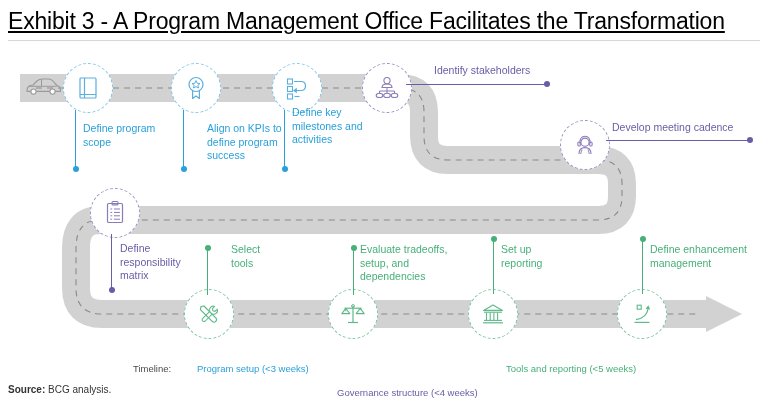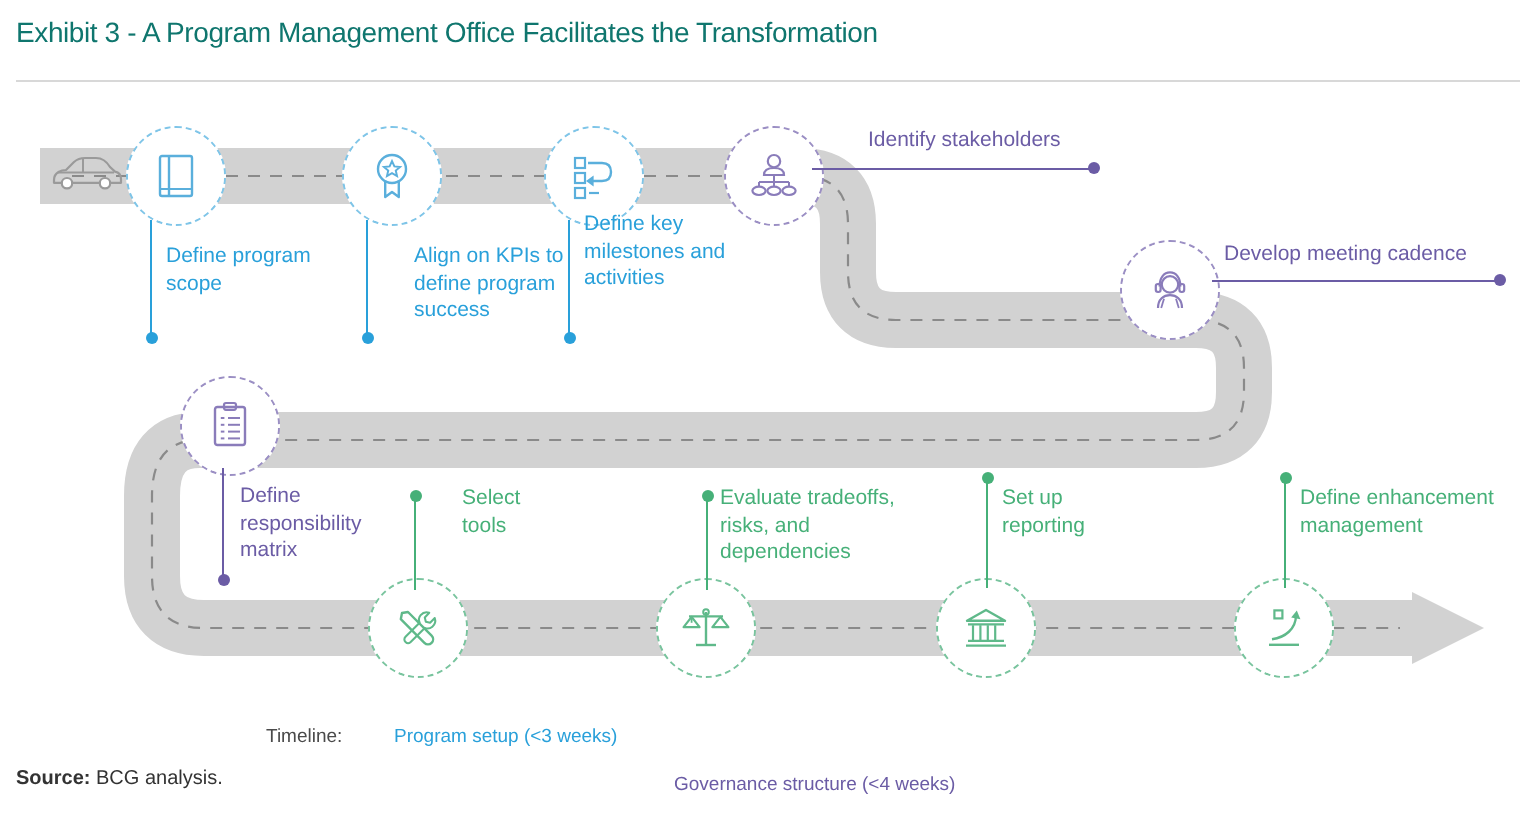--- a/index.html
+++ b/index.html
@@ -7,24 +7,25 @@
     width:768px;height:420px;
     background:#ffffff;
     font-family:"Liberation Sans", sans-serif;
     position:relative;
     overflow:hidden;
   }
   #stage{position:absolute;left:0;top:0;width:768px;height:420px;}
 
   .title{
     position:absolute;left:8px;top:8px;width:752px;
-    font-size:14px;
-    color:#0f766e;
+    font-size:23px;
+    color:#000000;
     letter-spacing:-0.2px;
     white-space:nowrap;
+    text-decoration:underline;
   }
   .title-rule{
     position:absolute;left:8px;top:40px;width:752px;height:1px;
     background:#d8d8d8;
   }
 
   svg.road{position:absolute;left:0;top:0;width:768px;height:420px;}
 
   .node{
     position:absolute;
@@ -259,21 +260,21 @@
       <path d="M1.8 11.6 L5.8 6.4 L9.8 11.6 Z" fill="none" stroke="#5fb98a" stroke-width="1.1" stroke-linejoin="round"></path>
       <path d="M16.2 11.6 L20.2 6.4 L24.2 11.6 Z" fill="none" stroke="#5fb98a" stroke-width="1.1" stroke-linejoin="round"></path>
       <line x1="5.8" y1="6.4" x2="5.8" y2="9.4" stroke="#5fb98a" stroke-width="0.9"></line>
     </svg>
   </div>
   <div class="lead green" style="left:352px;top:245px;width:8px;height:50px;">
     <div class="line" style="left:1px;top:4px;width:1.4px;height:46px;"></div>
     <div class="dot" style="left:-1px;top:0;"></div>
   </div>
   <div class="label green" style="left:360px;top:243px;width:110px;">Evaluate tradeoffs,
-risks, and
+setup, and
 dependencies</div>
 
   <div class="node green" style="left:468px;top:289px;">
     <svg width="24" height="24" viewBox="0 0 24 24">
       <polygon points="12,3 21.5,8.4 2.5,8.4" fill="none" stroke="#5fb98a" stroke-width="1.2" stroke-linejoin="round"></polygon>
       <line x1="3" y1="10.2" x2="21" y2="10.2" stroke="#5fb98a" stroke-width="1.1"></line>
       <line x1="5.5" y1="10.6" x2="5.5" y2="18" stroke="#5fb98a" stroke-width="1.1"></line>
       <line x1="9.2" y1="10.6" x2="9.2" y2="18" stroke="#5fb98a" stroke-width="1.1"></line>
       <line x1="12.9" y1="10.6" x2="12.9" y2="18" stroke="#5fb98a" stroke-width="1.1"></line>
       <line x1="16.6" y1="10.6" x2="16.6" y2="18" stroke="#5fb98a" stroke-width="1.1"></line>
@@ -300,19 +301,20 @@
     <div class="line" style="left:1px;top:4px;width:1.4px;height:54px;"></div>
     <div class="dot" style="left:-1px;top:0;"></div>
   </div>
   <div class="label green" style="left:650px;top:243px;width:118px;">Define enhancement
 management</div>
 
   <div class="timeline">
     <span class="tl-label">Timeline:</span>
     <span class="tl-a">Program setup (&lt;3 weeks)</span>
     <span class="tl-b">Governance structure (&lt;4 weeks)</span>
+    <span class="tl-c">Tools and reporting (&lt;5 weeks)</span>
   </div>
 
   <div class="source">
     <b>Source:</b><span> BCG analysis.</span>
   </div>
 
 </div>
 
 </body></html>

